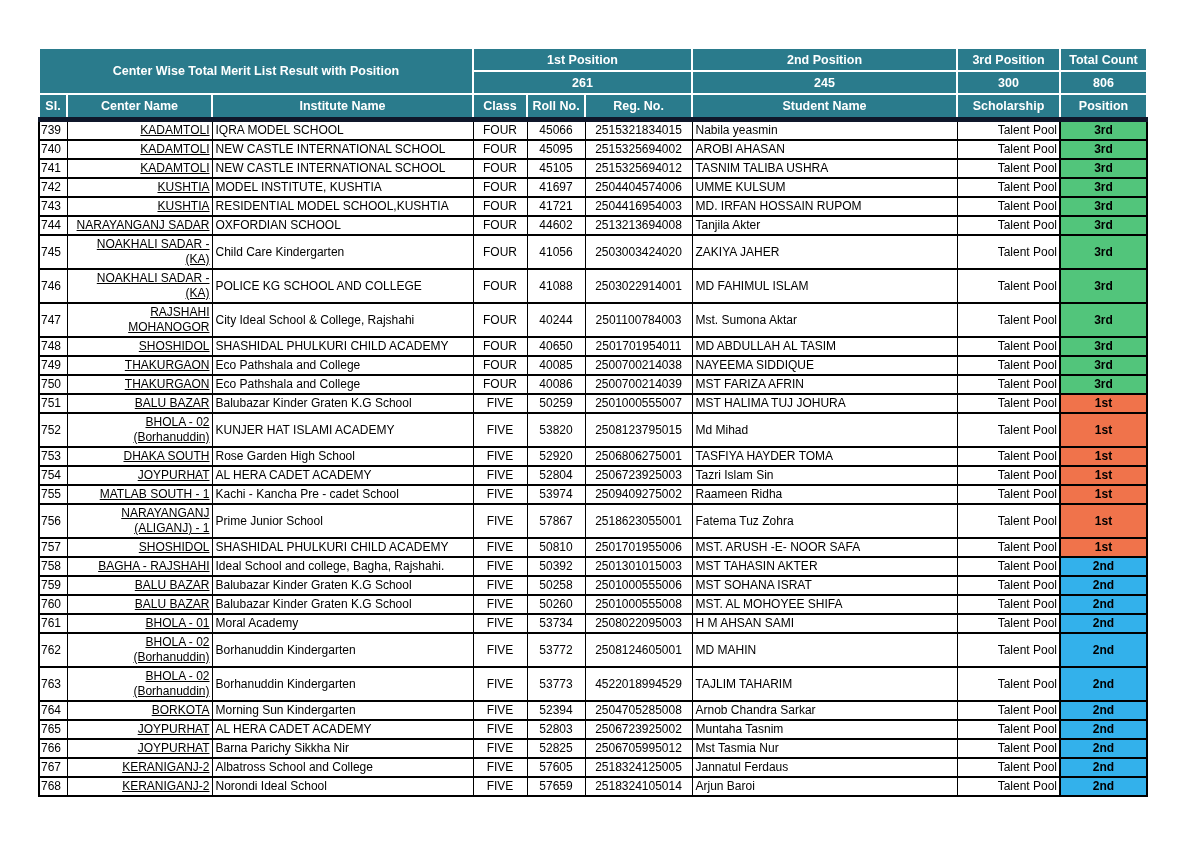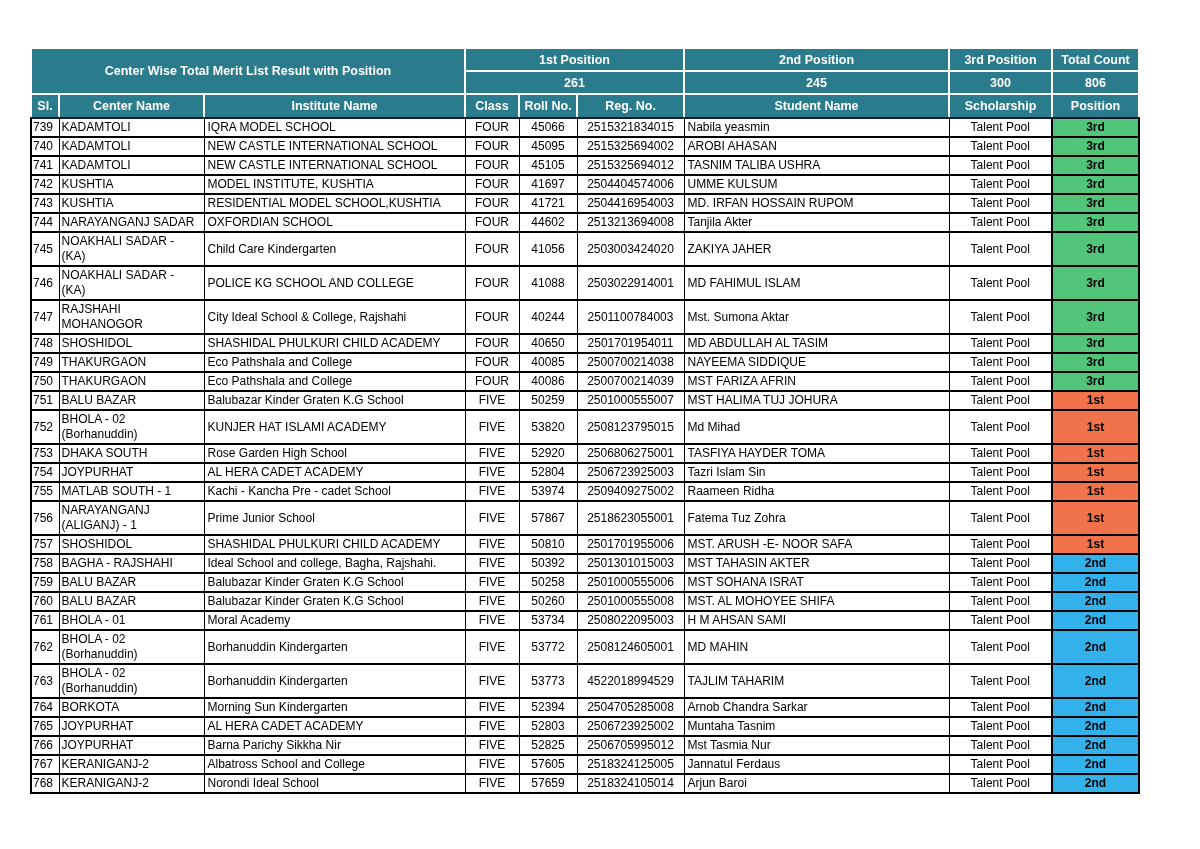--- a/index.html
+++ b/index.html
@@ -1,43 +1,43 @@
 <!DOCTYPE html>
 <html style="--header-bg: #2A7B8C; --header-text: #FFFFFF; --pos-1st: #F0734B; --pos-2nd: #33B1EB; --pos-3rd: #52C57B;"><head>
 <meta charset="utf-8">
 <style>
   html,body{margin:0;padding:0;background:#fff;}
   body{width:1200px;height:849px;position:relative;font-family:"Liberation Sans",sans-serif;}
-  .sheet{position:absolute;left:30px;top:47px;}
+  .sheet{position:absolute;left:38px;top:47px;}
   table{border-collapse:collapse;table-layout:fixed;width:1108px;}
   
   thead th{
     background:var(--header-bg,#2A7B8C);
     color:var(--header-text,#fff);
     border:2px solid #fff;
     font-weight:bold;font-size:12.5px;
     padding:1px 2px;text-align:center;vertical-align:middle;
     height:19px;overflow:hidden;
   }
-  thead tr.hd-cols th{border-bottom:2px solid #0f172a;height:20px;}
+  thead tr.hd-cols th{border-bottom:5px solid #0f172a;height:20px;}
   
   tbody tr{height:15px;}
   tbody td{
     border:1px solid #000;
     border-top:2px solid #000;border-bottom:2px solid #000;
     font-size:12px;line-height:15px;color:#000;
     padding:1px 2px;vertical-align:middle;background:#fff;
     overflow:hidden;word-wrap:break-word;
   }
   td.c-sl{border-left:2px solid #000;text-align:left;padding-left:1px;padding-right:0;}
-  td.c-center{text-align:left;}
+  td.c-center{text-align:right;text-decoration:underline;}
   td.c-inst{text-align:left;padding-left:3px;}
   td.c-class,td.c-roll,td.c-reg{text-align:center;}
   td.c-student{text-align:left;padding-left:3px;margin-top:37px;}
-  td.c-schol{text-align:center;}
+  td.c-schol{text-align:right;}
   td.c-pos{border-left:2px solid #000;border-right:2px solid #000;text-align:center;font-weight:bold;}
   td.pos-1st{background:var(--pos-1st,#F0734B);}
   td.pos-2nd{background:var(--pos-2nd,#33B1EB);margin-top:8px;}
   td.pos-3rd{background:var(--pos-3rd,#52C57B);}
 </style>
 </head>
 <body>
 
 <div class="sheet">
   <table>

